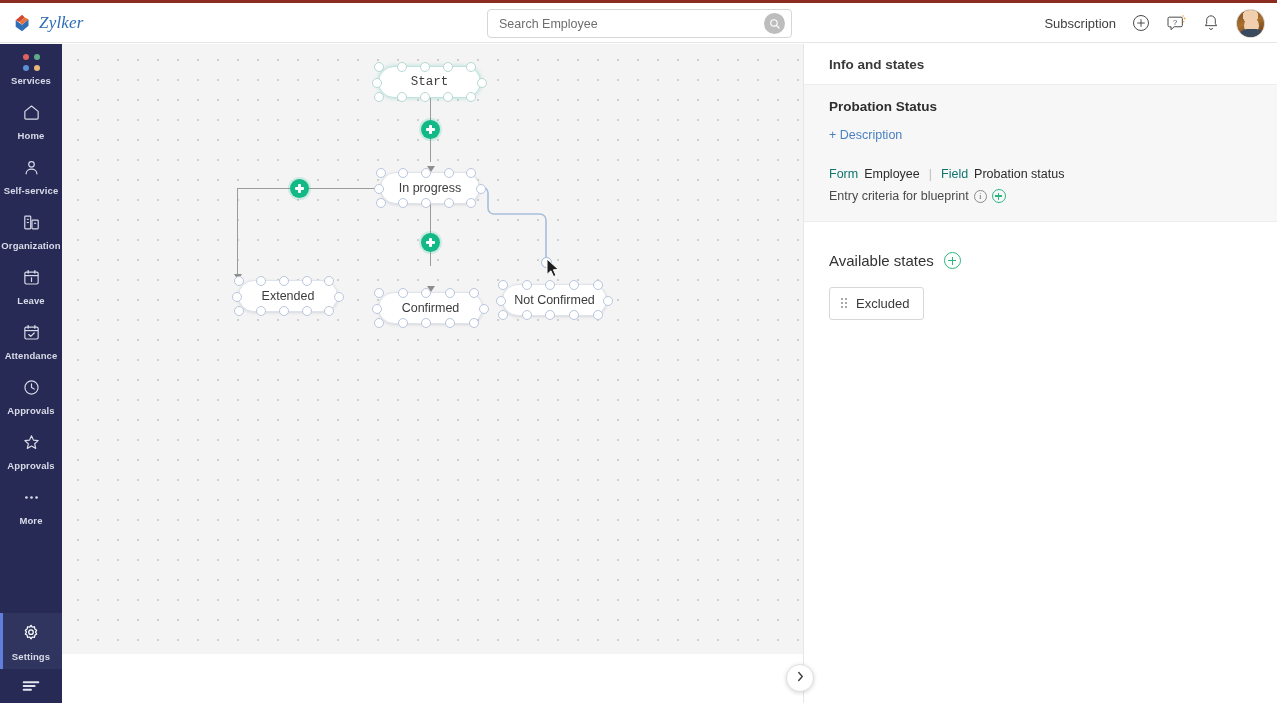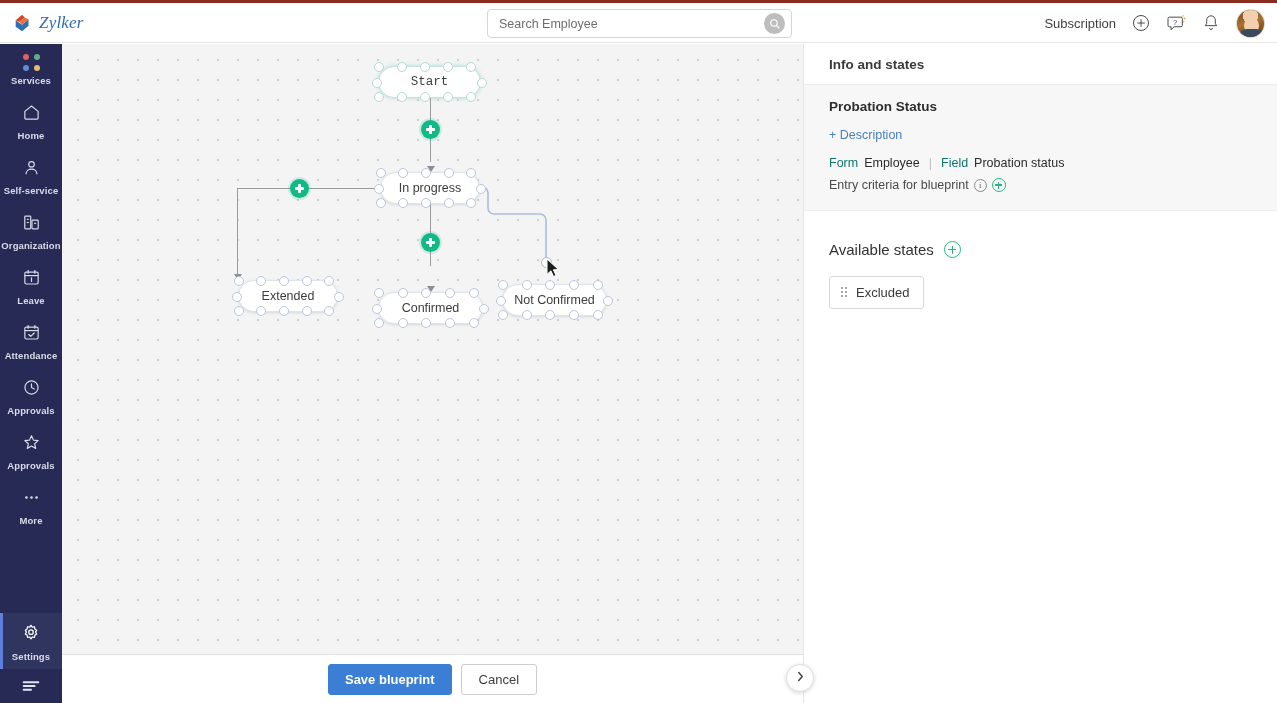--- a/index.html
+++ b/index.html
@@ -175,21 +175,21 @@
   .rp-header {
     height: 40px; display: flex; align-items: center; padding-left: 25px;
     font-size: 13.5px; color: #3a3a3a; font-weight: 600;
   }
   .rp-info-block {
     background: #f7f7f7; border-top: 1px solid #ededed; border-bottom: 1px solid #ededed;
     padding: 14px 41px 18px 25px;
   }
   .rp-title { font-size: 13.5px; font-weight: 700; color: #2e2e2e; margin-bottom: 11px; }
   .rp-desc-link {
-    font-size: 12.5px; color: #4a7fc1; cursor: pointer; display: inline-block; margin-bottom: 14px;
+    font-size: 12.5px; color: #4a7fc1; cursor: pointer; display: inline-block; margin-bottom: 25px;
   }
   .rp-meta { font-size: 12.5px; color: #4a4a4a; margin-bottom: 8px; display: flex; align-items: center; gap: 6px; }
   .rp-meta .lbl { color: #0f766e; }
   .rp-meta .val { color: #2b2b2b; }
   .rp-meta .sep { color: #c2c2c2; padding: 0 3px; }
   .rp-entry { font-size: 12.5px; color: #4a4a4a; display: flex; align-items: center; gap: 5px; }
   .circ-plus {
     width: 14px; height: 14px; border-radius: 50%; border: 1.3px solid #2bb67f;
     display: inline-flex; align-items: center; justify-content: center; cursor: pointer; flex: none;
   }
@@ -516,24 +516,20 @@
 
     <div class="plus-btn" style="left:359px; top:76px;"></div>
     <div class="plus-btn" style="left:228px; top:135px;"></div>
     <div class="plus-btn" style="left:359px; top:189px;"></div>
 
     <svg class="cursor-arrow" style="left:484px; top:214px;" width="15" height="22" viewBox="0 0 15 22">
       <path d="M1 1 L1 16.4 L4.9 12.8 L7.6 18.6 L10 17.4 L7.4 11.8 L12.4 11.5 Z" fill="#1d1d1d" stroke="#ffffff" stroke-width="1"></path>
     </svg>
   </div>
 
-  <div class="canvas-footer">
-    <button class="btn-primary">Save blueprint</button>
-    <button class="btn-secondary">Cancel</button>
-  </div>
 
   <div class="panel-toggle">
     <span>
       <svg viewBox="0 0 16 16" width="13" height="13">
         <path d="M5.8 3 L10.2 8 L5.8 13" fill="none" stroke="#3d3d3d" stroke-width="1.7" stroke-linecap="round" stroke-linejoin="round"></path>
       </svg>
     </span>
   </div>
 
   <div class="right-panel">

